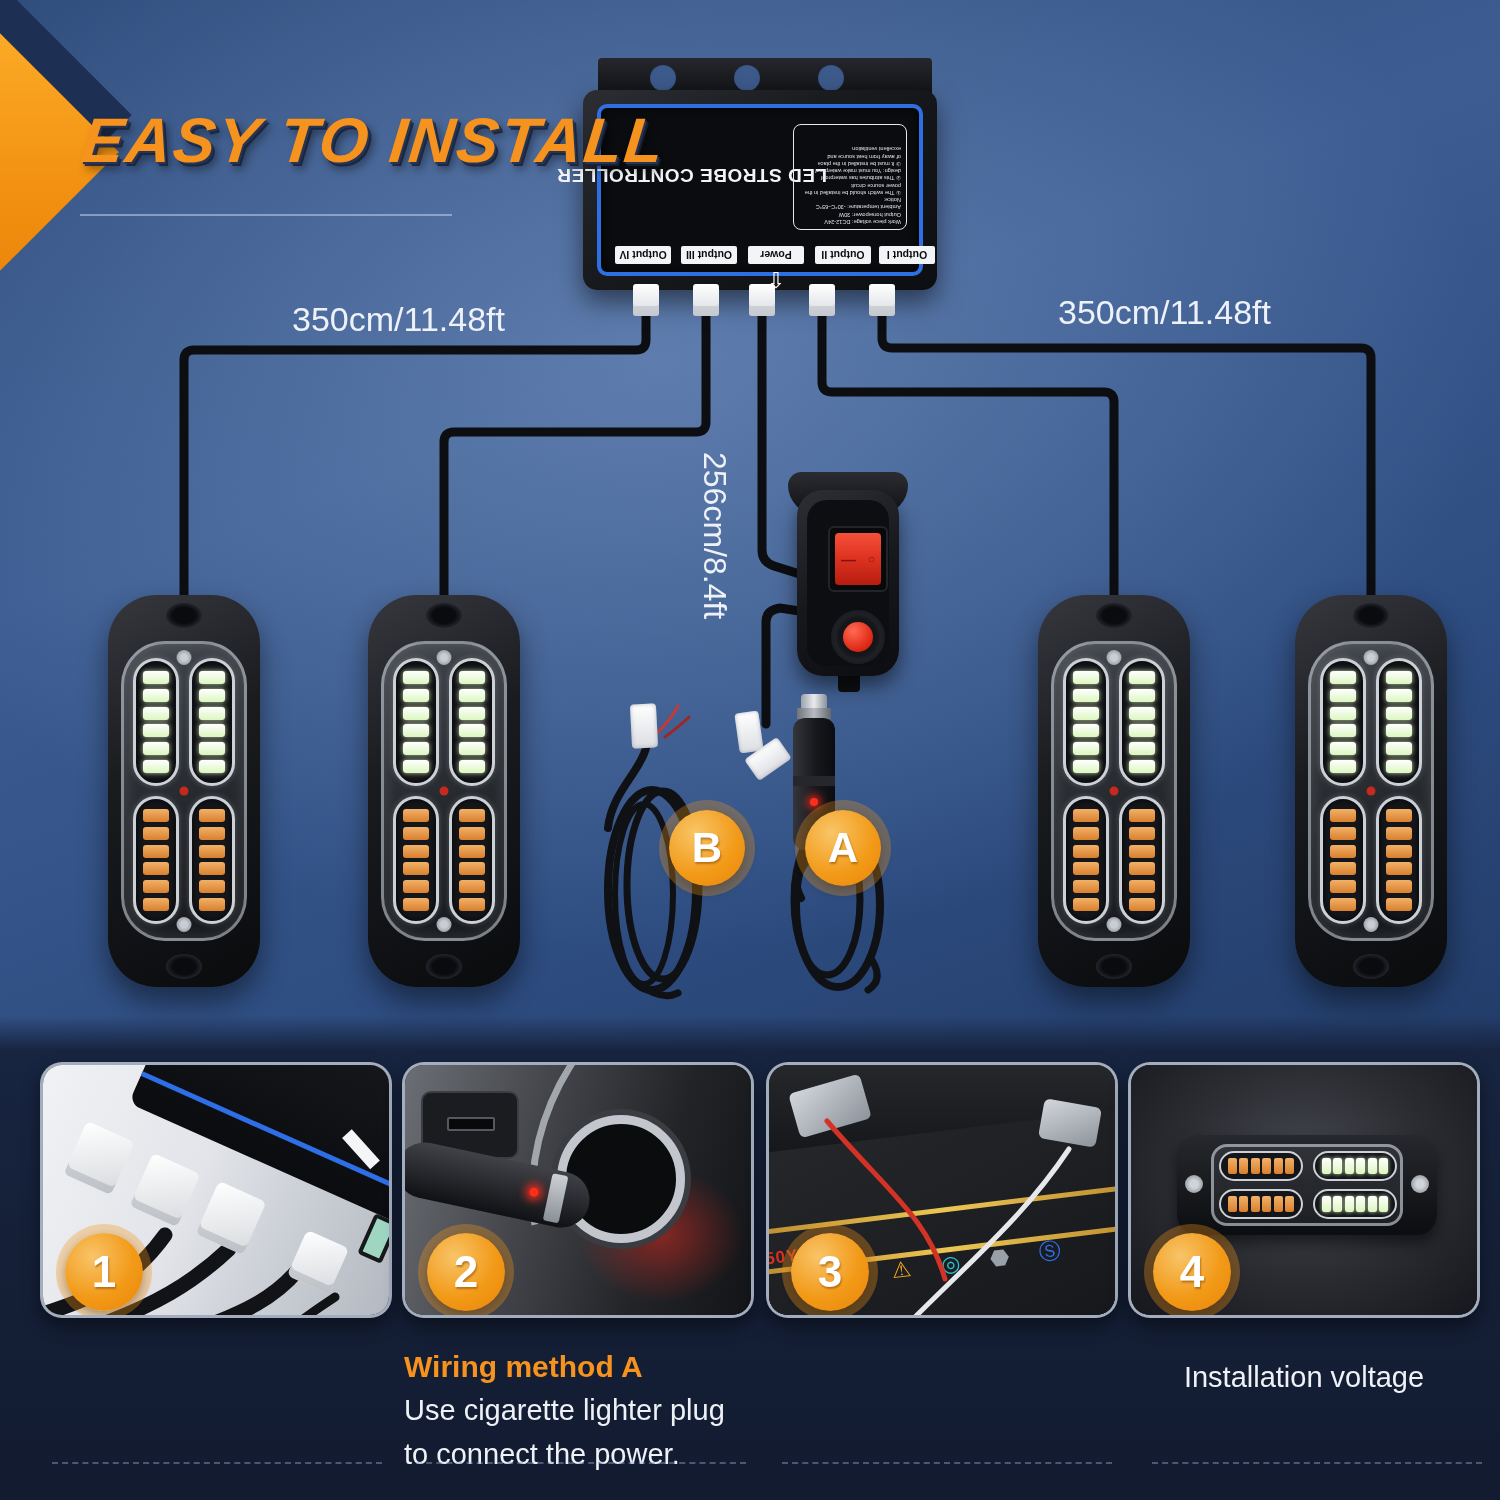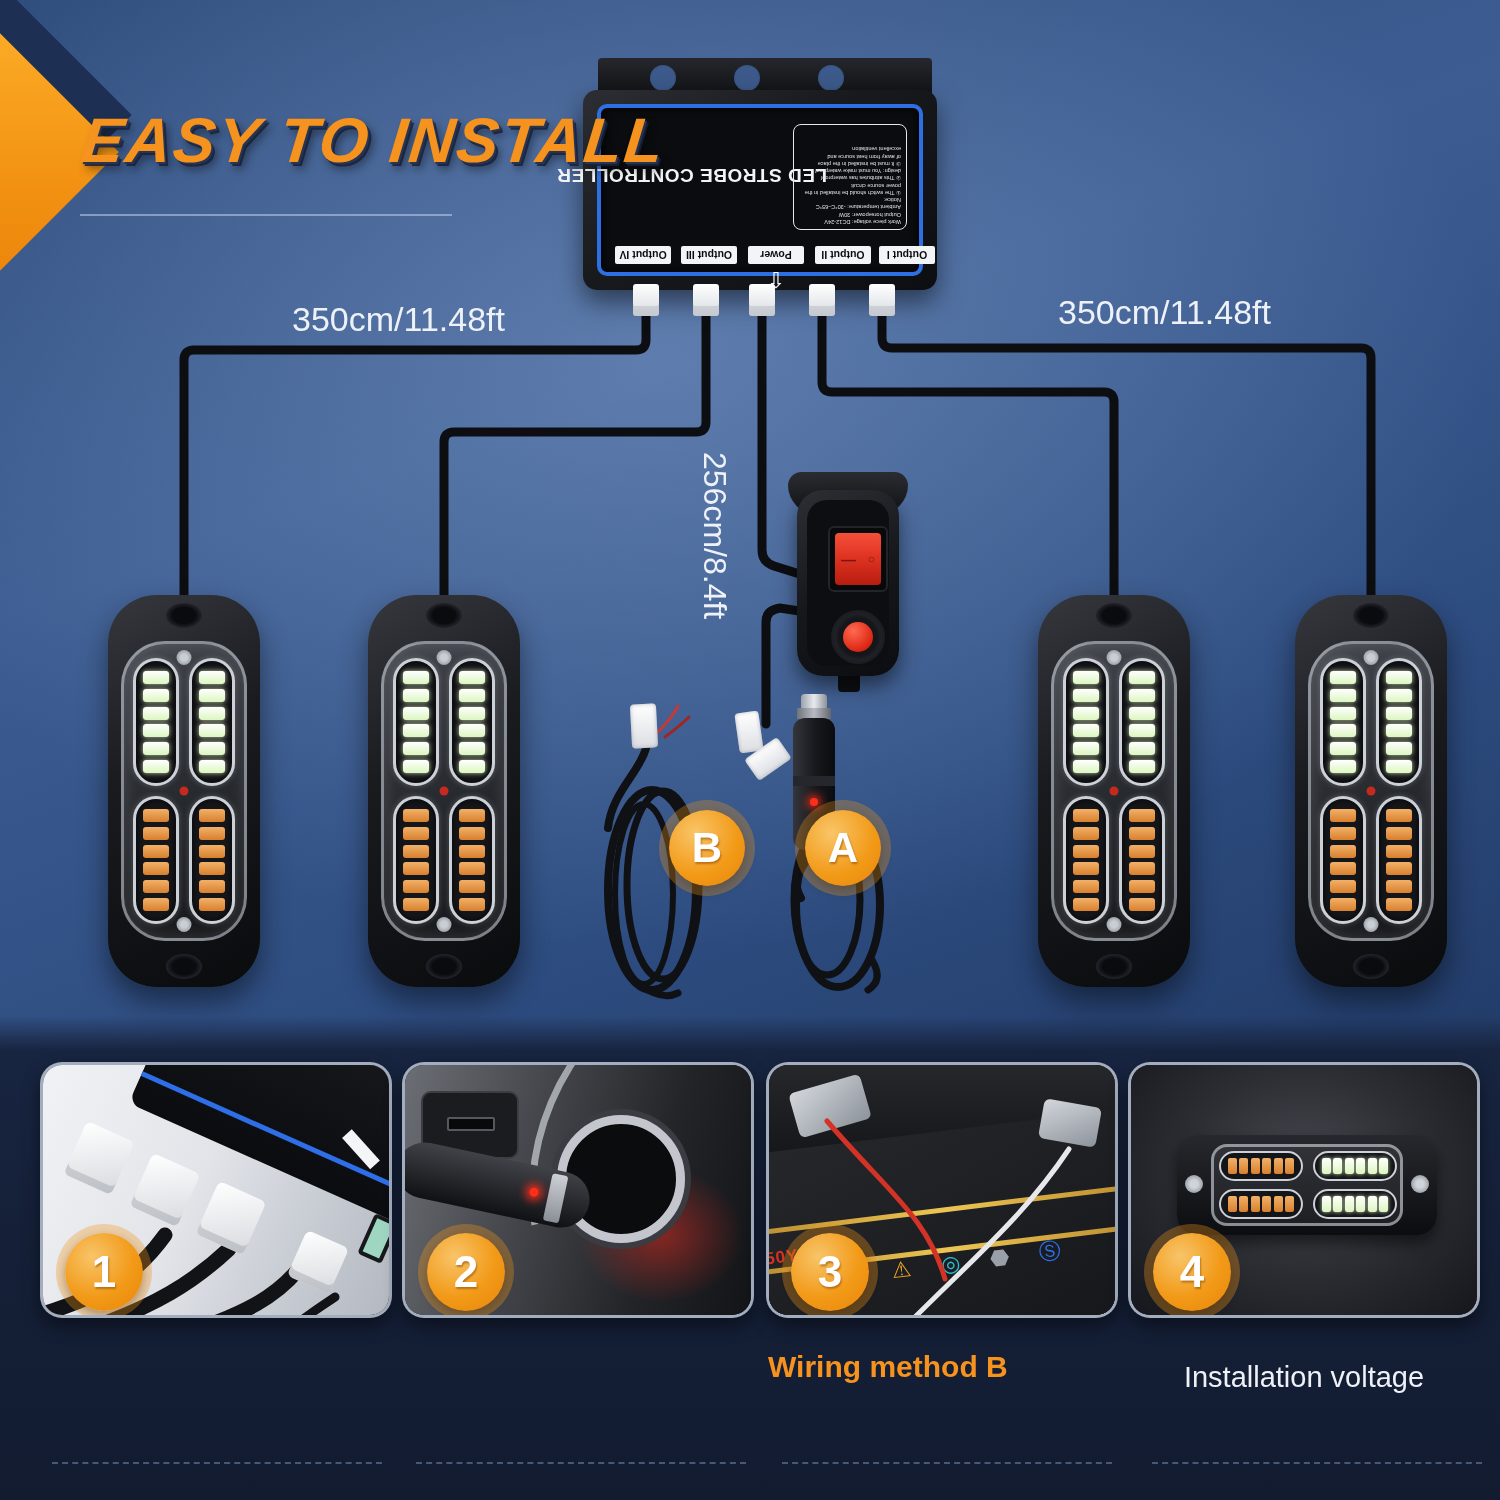--- a/index.html
+++ b/index.html
@@ -562,22 +562,26 @@
             <i></i>
             <i></i>
           </div>
       </div>
     </div>
     <div class="num-badge">4</div>
   </div>
 
   <div class="caption cap-center" style="left:40px;top:1352px">
   </div>
+  <div class="caption" style="left:404px">
+    <div class="heading">Wiring method A</div>
+    <div>Use cigarette lighter plug</div>
+    <div>to connect the power.</div>
+  </div>
   <div class="caption" style="left:768px">
-    <div class="heading">Wiring method B</div>
   </div>
   <div class="caption cap-center" style="left:1128px;top:1356px">
     <div>Installation voltage</div>
   </div>
 
   <div class="dashline" style="left:52px"></div>
   <div class="dashline" style="left:416px"></div>
   <div class="dashline" style="left:782px"></div>
   <div class="dashline" style="left:1152px"></div>
 

